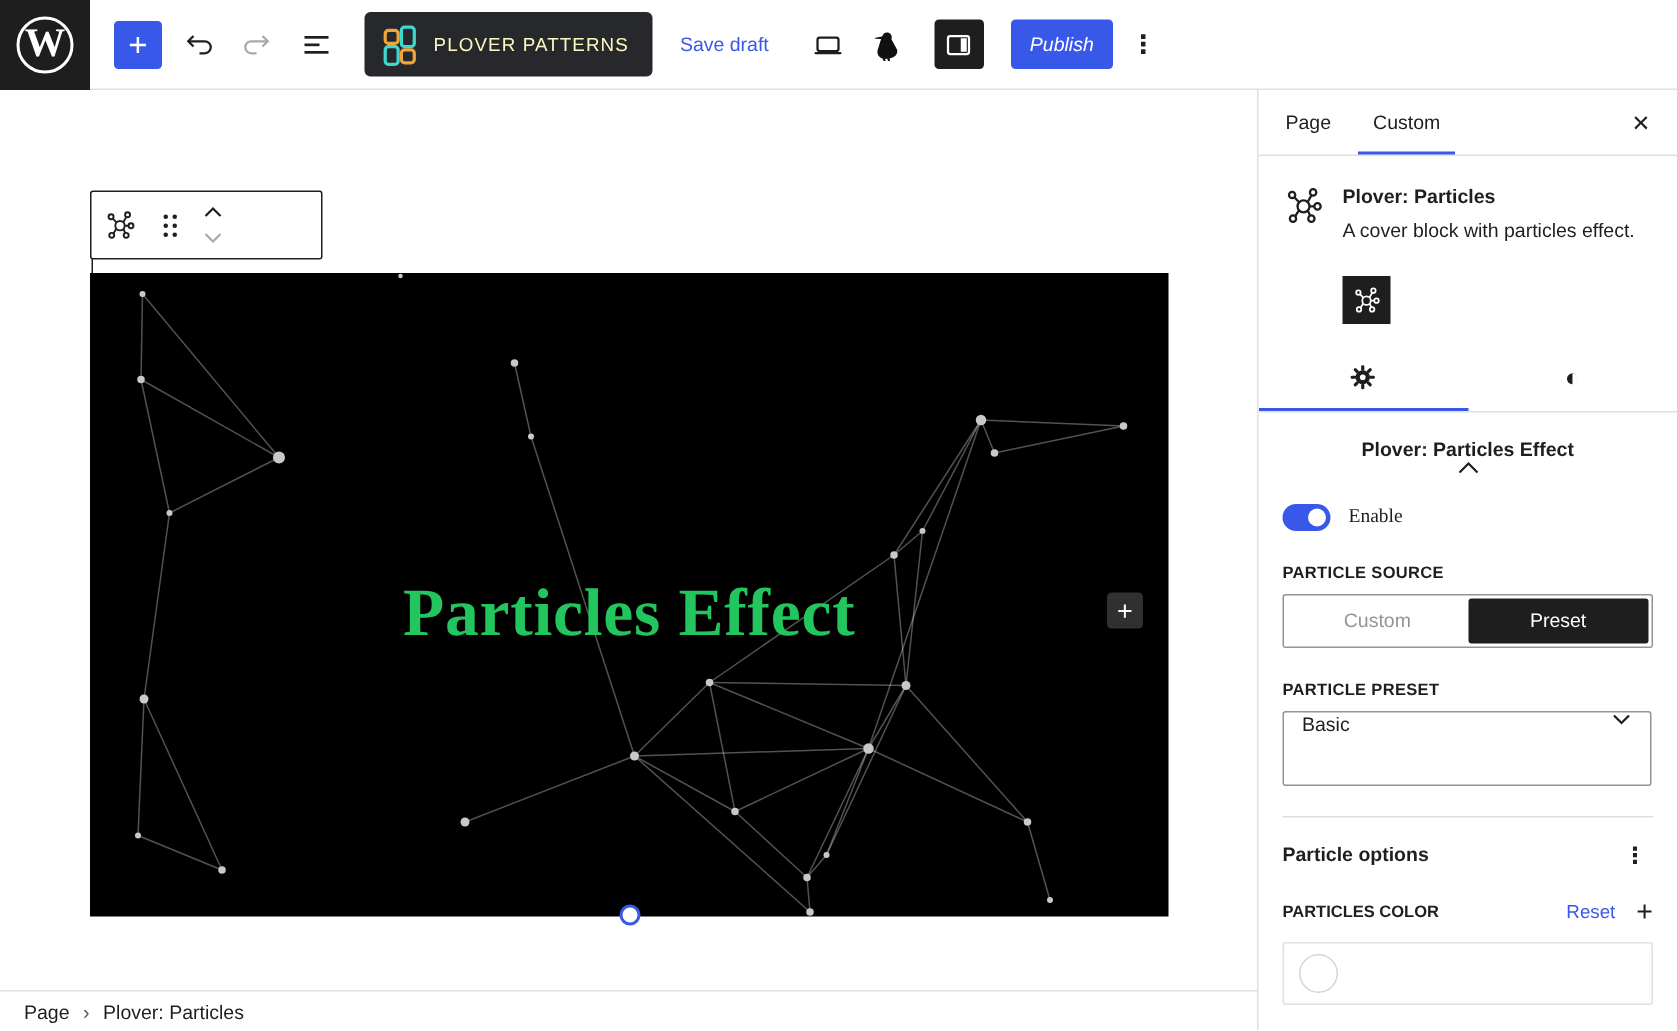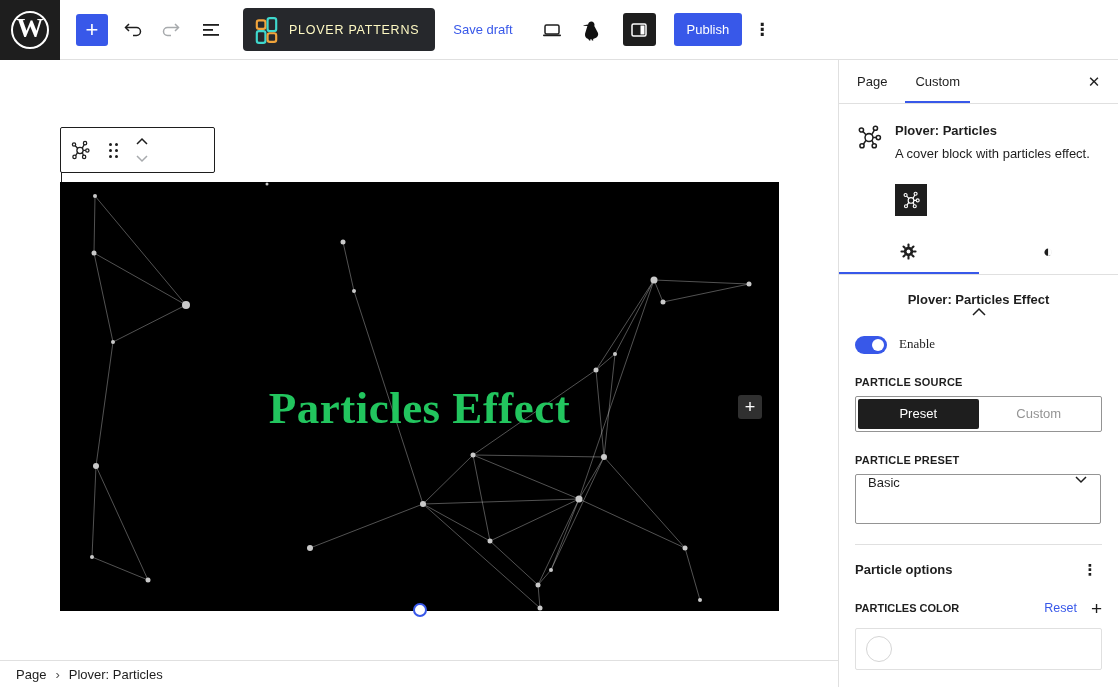--- a/index.html
+++ b/index.html
@@ -19,21 +19,21 @@
   .undo{margin-left:8px;} .redo{margin-left:4px;} .listview{margin-left:6px;}
   .cmdbar{margin-left:88px;width:280px;height:36px;background:#f0f0f0;border-radius:4px;
     display:flex;align-items:center;justify-content:center;position:relative;flex:none;}
   .cmdbar .kbd{position:absolute;right:12px;color:#757575;}
   .patterns-btn{margin-left:15px;height:43px;padding:0 16px 0 10px;background:#26282c;border-radius:4px;
     display:flex;align-items:center;gap:9px;flex:none;}
   .patterns-btn .lbl{color:#fef9c3;font-weight:400;font-size:12.5px;letter-spacing:.06em;}
   .savedraft{margin-left:18px;color:var(--accent);flex:none;}
   .top-right{display:flex;align-items:center;margin-left:22px;gap:6px;}
   .settings-toggle{width:33px;height:33px;background:#1e1e1e;border-radius:3px;display:flex;align-items:center;justify-content:center;margin-left:8px;}
-  .publish{margin-left:12px;height:33px;padding:0 13px;background:var(--accent);color:#fff;border-radius:3px;font-weight:400;}
+  .publish{margin-left:12px;height:33px;padding:0 13px;background:var(--accent);color:#fff;border-radius:3px;font-weight:400;font-style:italic;}
   .kebab{font-size:17px;font-weight:700;letter-spacing:0;width:28px;text-align:center;line-height:1;}
 
   
   .workspace{display:flex;height:627px;}
   .editor{position:relative;flex:1;background:#fff;}
 
   
   .blk-toolbar{position:absolute;left:60px;top:67px;height:46px;display:flex;background:#fff;
     border:1px solid #1e1e1e;border-radius:2px;flex-direction:column;}
   .blk-group{display:flex;align-items:center;}
@@ -399,22 +399,22 @@
 
     <div class="toggle-row">
       <span class="toggle">
           <span class="knob"></span>
         </span>
       <span>Enable</span>
     </div>
 
     <div class="field-label">PARTICLE SOURCE</div>
     <div class="segmented">
+      <button class="seg-item">Custom</button>
       <button class="seg-item selected">Preset</button>
-      <button class="seg-item">Custom</button>
     </div>
 
     <div class="field-label">PARTICLE PRESET</div>
     <button class="select">
       <span>Basic</span>
       <svg width="14" height="9" viewBox="0 0 14 9">
         <path d="M2 2 L7 7 L12 2" class="icon-stroke"></path>
         </svg>
     </button>
 

